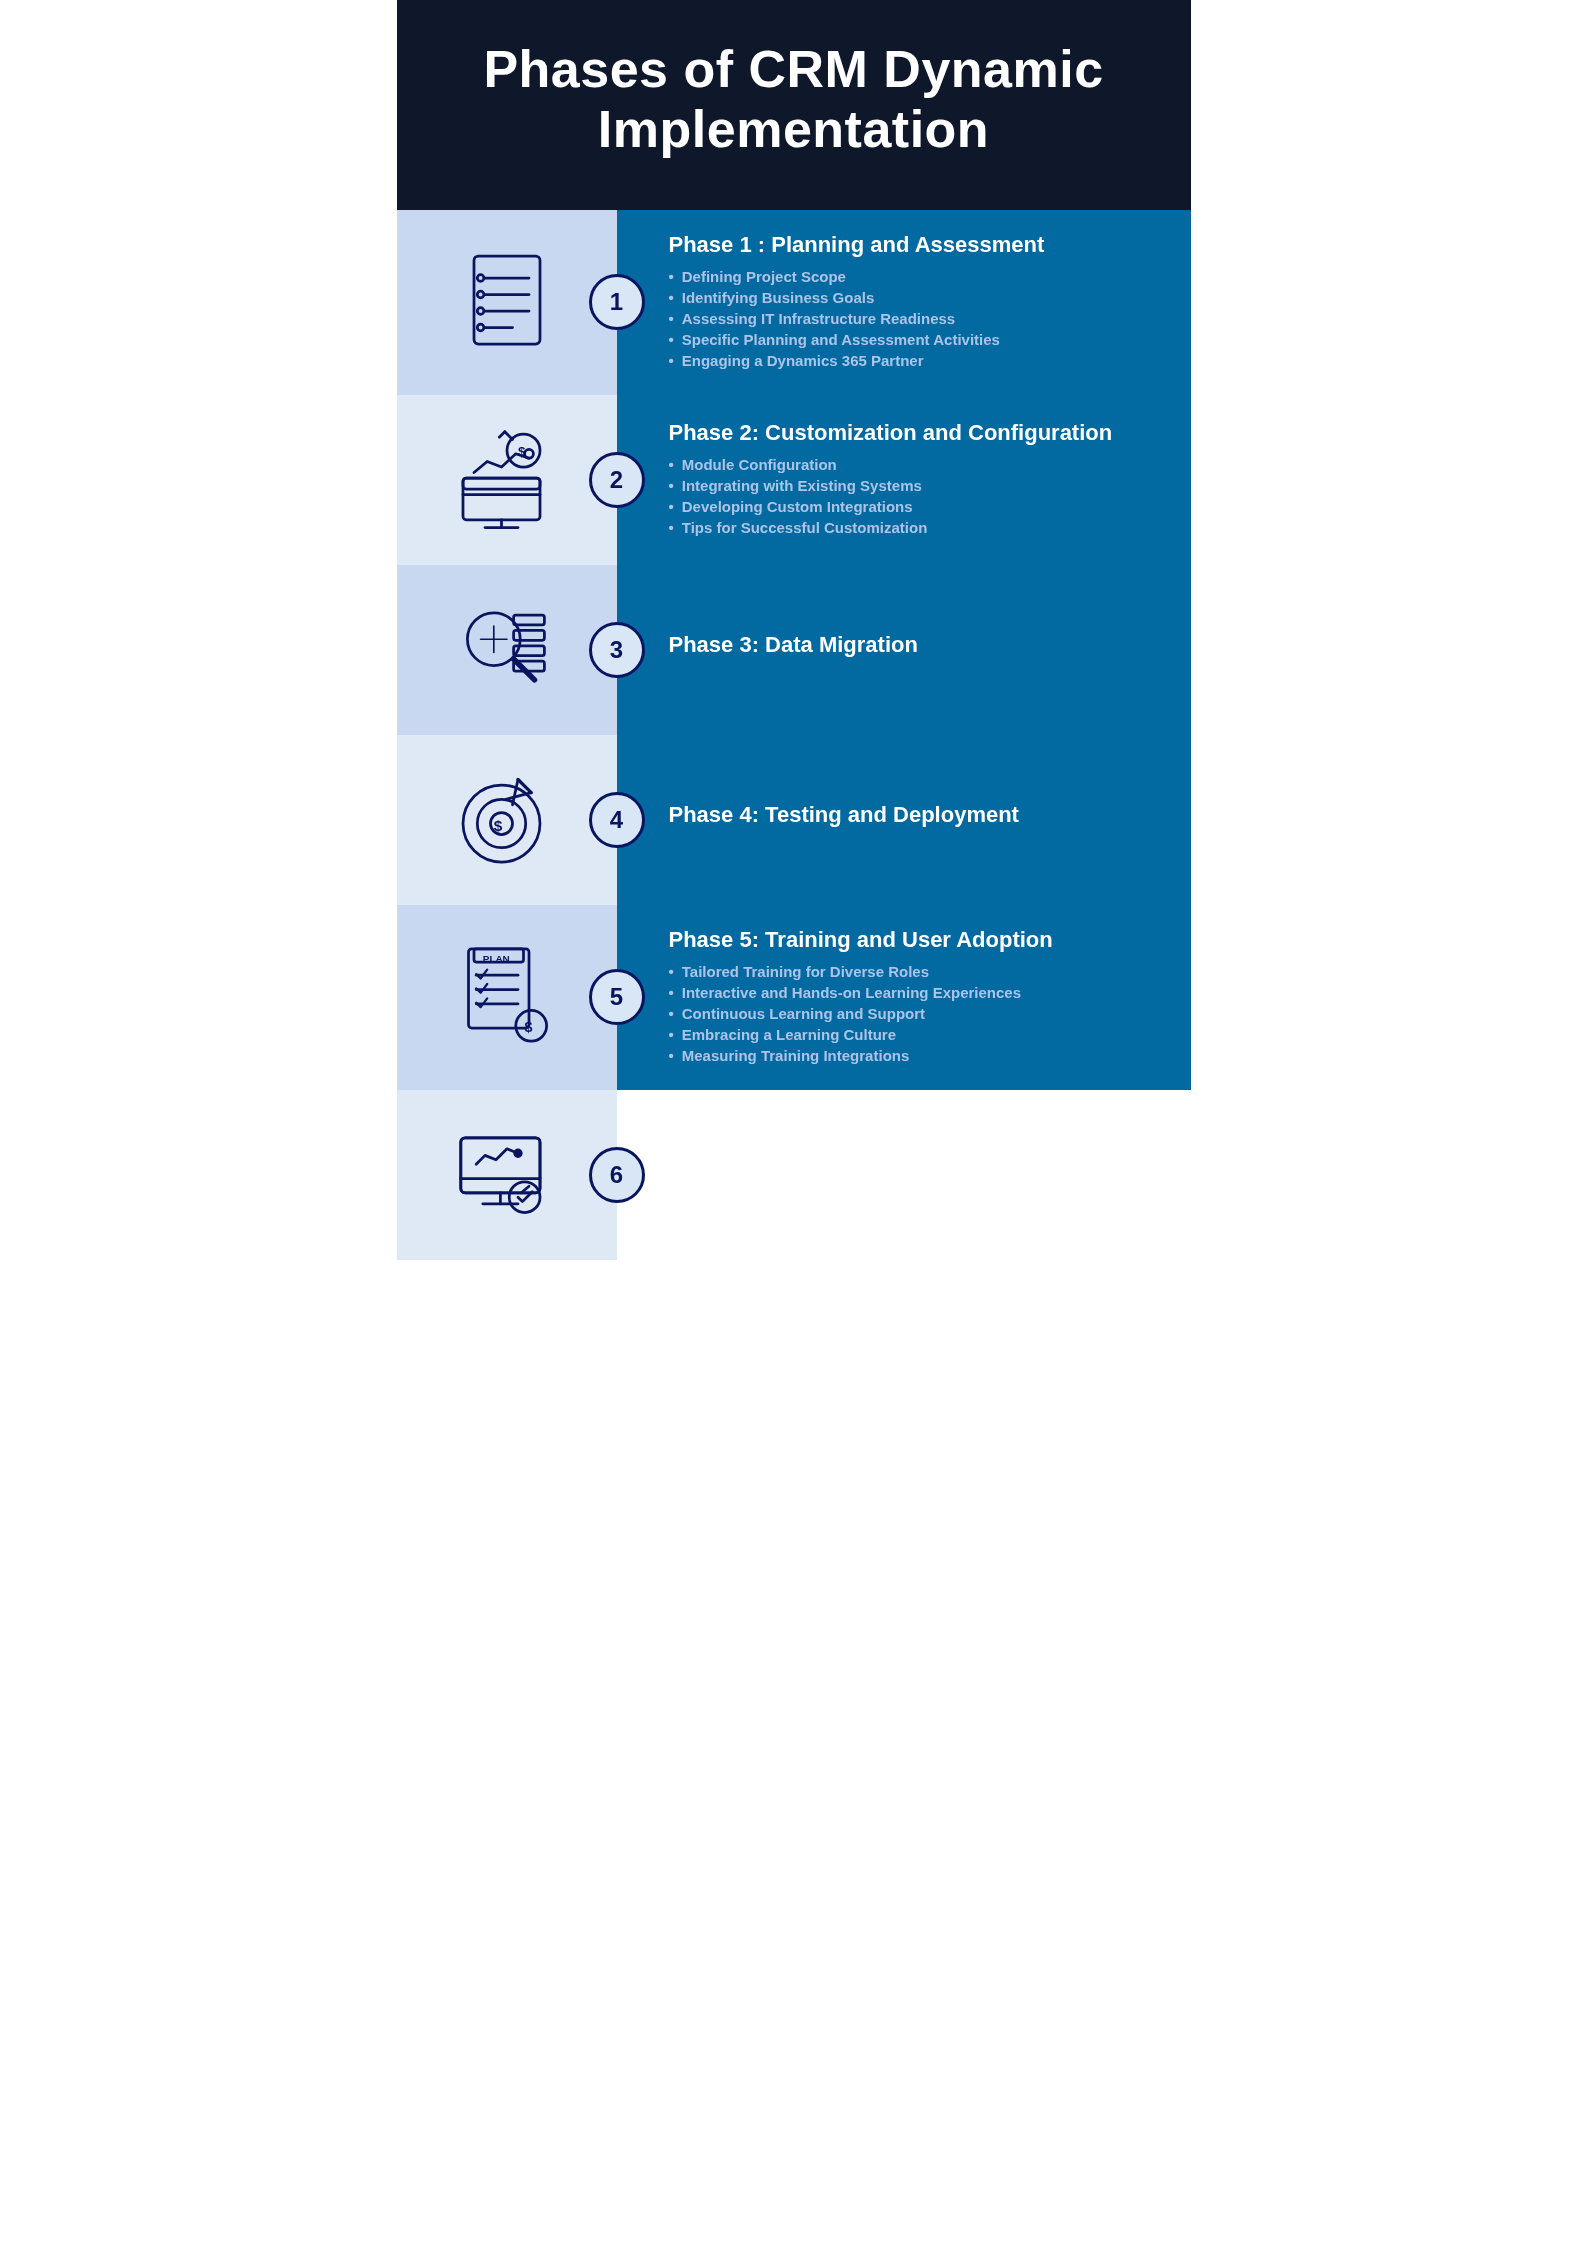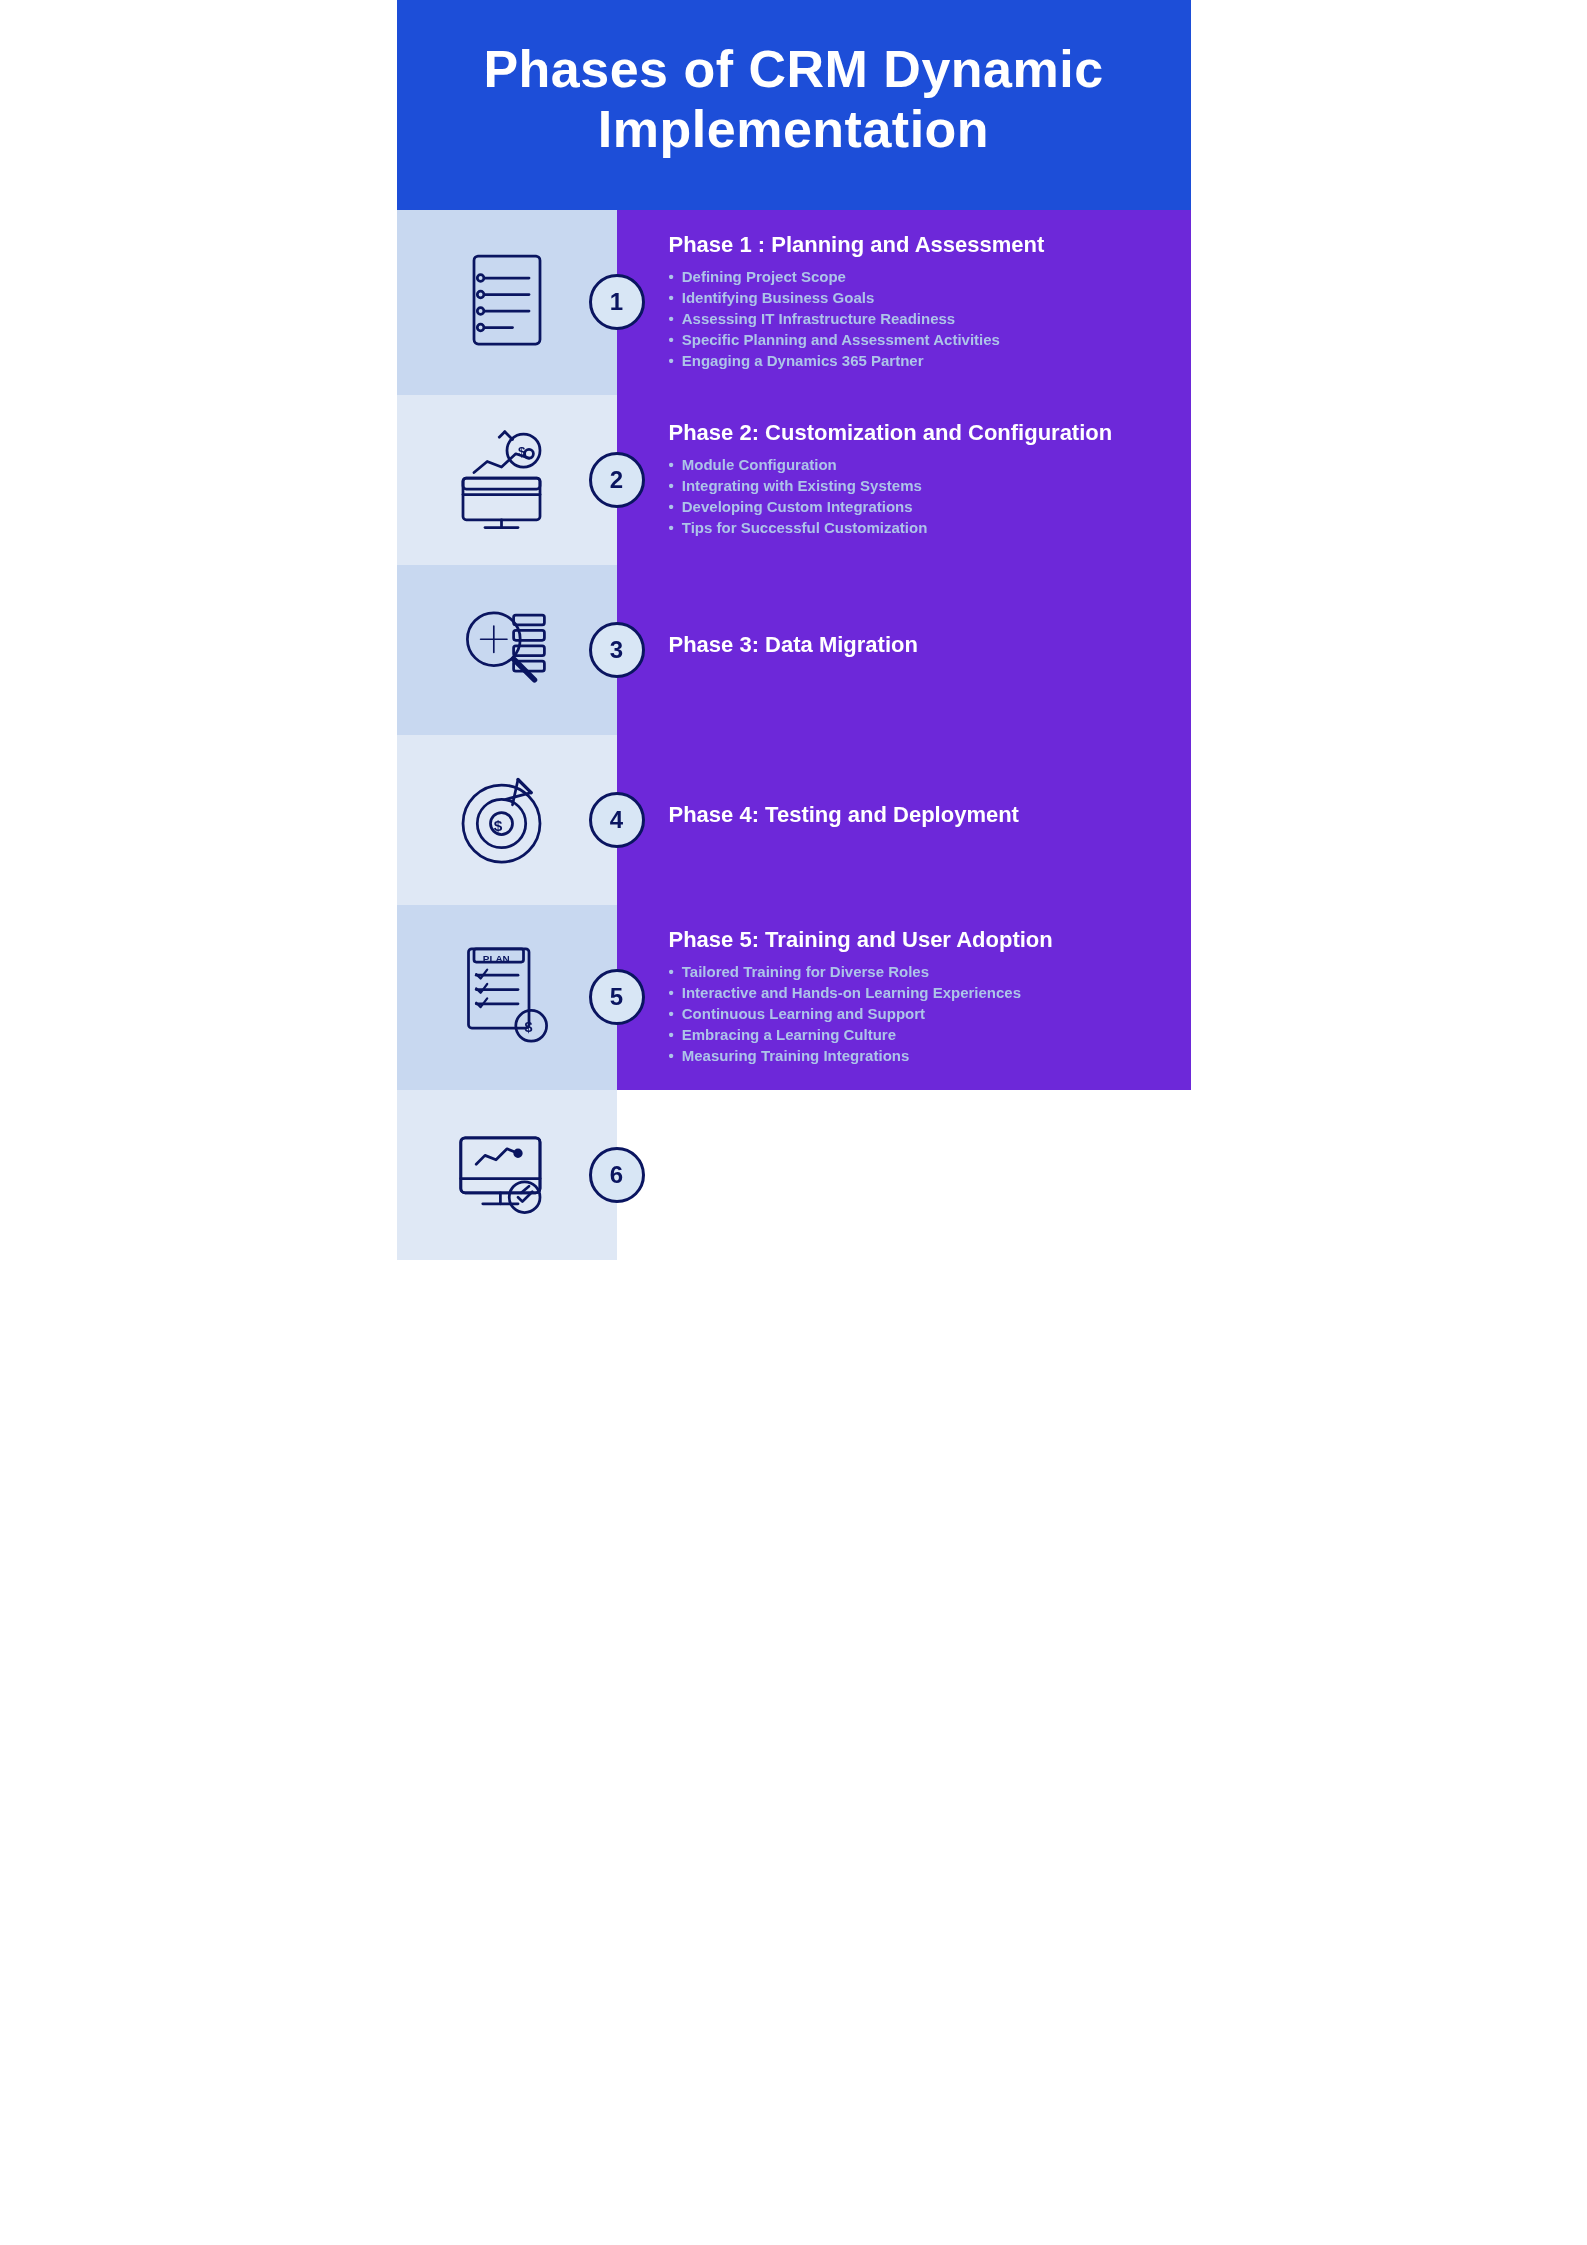--- a/index.html
+++ b/index.html
@@ -11,21 +11,21 @@
       margin: 0 auto;
     }
 
     .page {
       width: 794px;
       background: #ffffff;
     }
 
     
     .header {
-      background: #1d4ed8;
+      background: #0f172a;
       color: #ffffff;
       text-align: center;
       padding: 40px 60px 50px;
     }
 
     .header-title {
       font-size: 52px;
       font-weight: 900;
       line-height: 1.15;
       letter-spacing: 0.5px;
@@ -79,21 +79,21 @@
       align-items: center;
       justify-content: center;
       font-size: 24px;
       font-weight: 700;
       color: #0a1560;
       z-index: 10;
     }
 
     .content-col {
       flex: 1;
-      background: #6d28d9;
+      background: #0369a1;
       color: #ffffff;
       padding: 22px 24px 22px 52px;
       display: flex;
       flex-direction: column;
       justify-content: center;
     }
 
     .phase-title {
       font-size: 22px;
       font-weight: 900;

